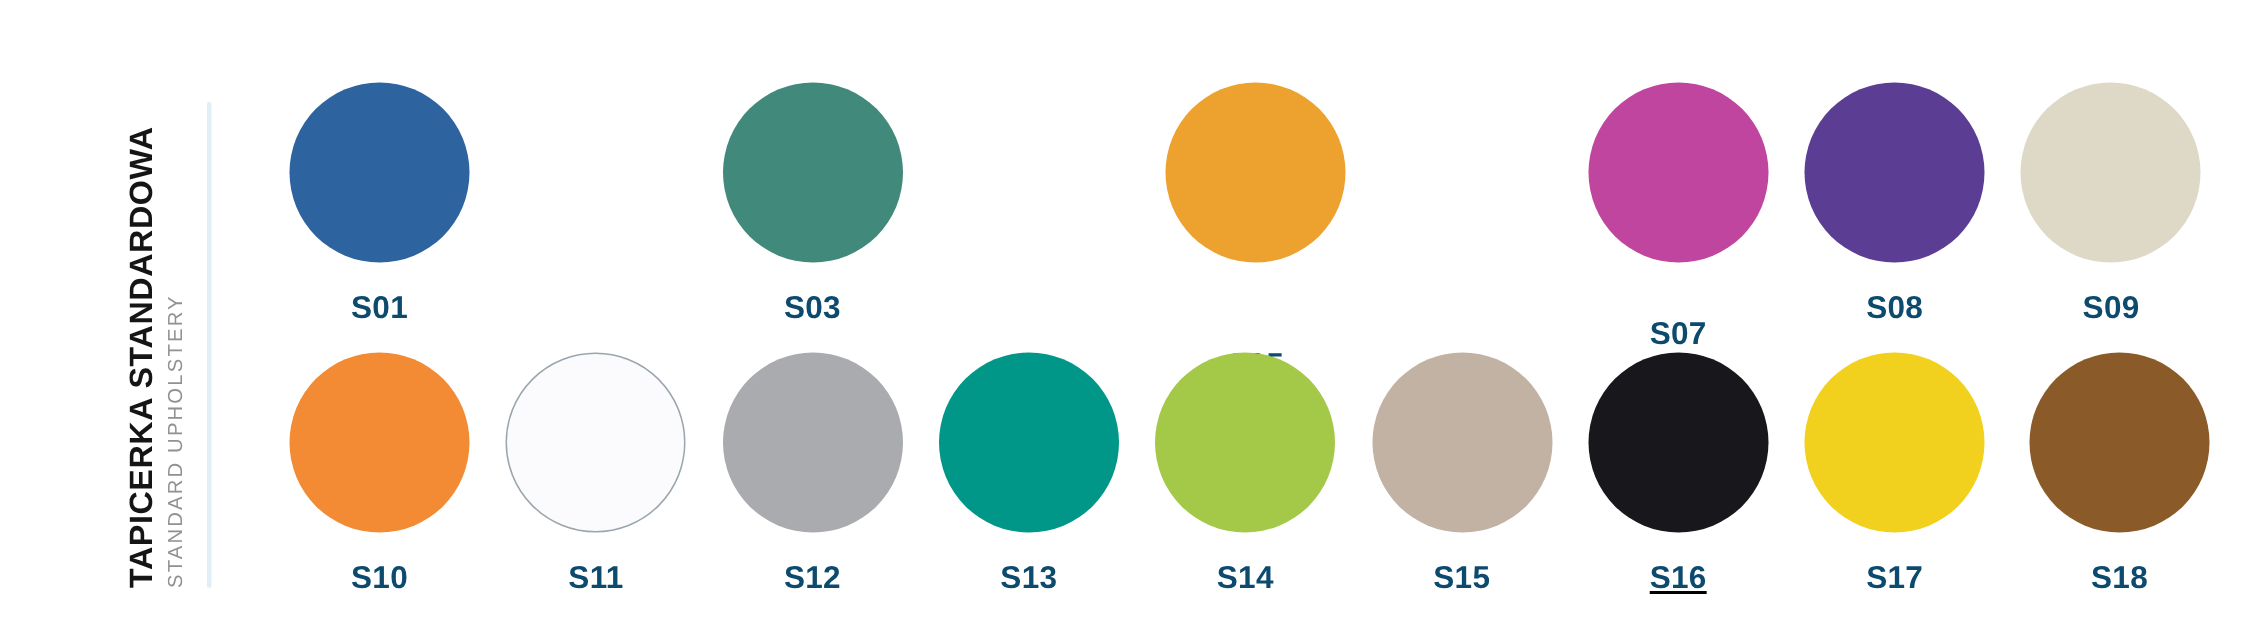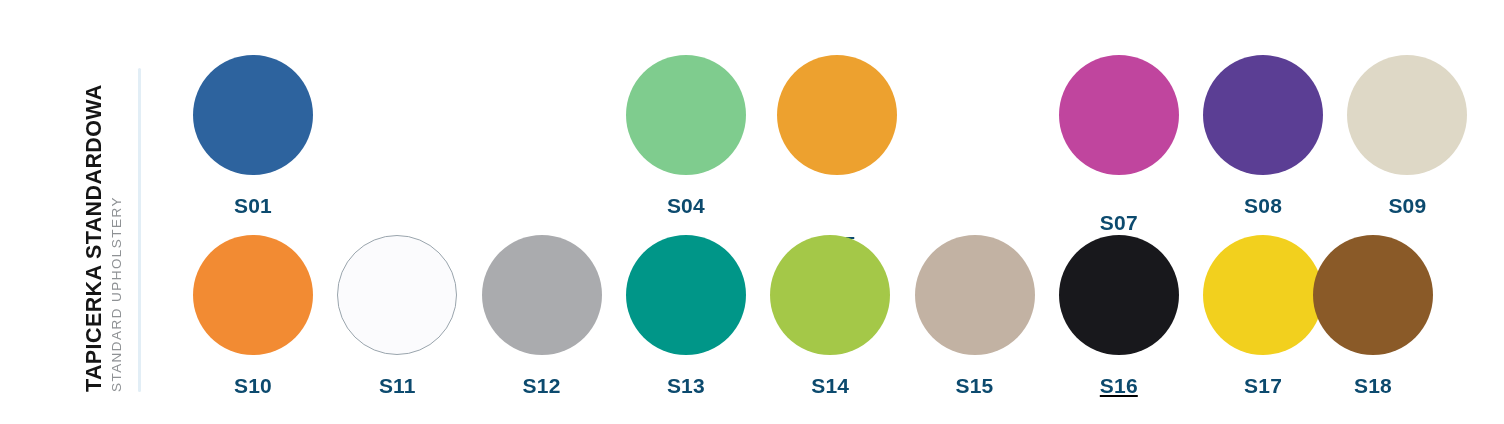--- a/index.html
+++ b/index.html
@@ -106,23 +106,23 @@
 </div>
 
 <div class="divider"></div>
 
 <div class="grid">
     <div class="row">
       <div class="swatch" style="left: 0px;">
         <div class="dot" style="background: rgb(45, 99, 158);"></div>
         <div class="swatch-label">S01</div>
       </div>
-      <div class="swatch" style="left: 432.9px;">
-        <div class="dot" style="background: rgb(127, 204, 142);"></div>
-        <div class="swatch-label">S04</div>
+      <div class="swatch" style="left: 288.6px;">
+        <div class="dot" style="background: rgb(65, 137, 122);"></div>
+        <div class="swatch-label">S03</div>
       </div>
       <div class="swatch" style="left: 584px; gap: 38px;">
         <div class="dot" style="background: rgb(237, 161, 47);"></div>
         <div class="swatch-label">S05</div>
       </div>
       <div class="swatch" style="left: 865.8px; gap: 17px;">
         <div class="dot" style="background: rgb(192, 69, 158);"></div>
         <div class="swatch-label">S07</div>
       </div>
       <div class="swatch" style="left: 1010.1px;">
@@ -160,18 +160,18 @@
         <div class="swatch-label">S15</div>
       </div>
       <div class="swatch" style="left: 865.8px; text-decoration: underline;">
         <div class="dot" style="background: rgb(24, 24, 28);"></div>
         <div class="swatch-label">S16</div>
       </div>
       <div class="swatch" style="left: 1010.1px;">
         <div class="dot" style="background: rgb(242, 208, 30);"></div>
         <div class="swatch-label">S17</div>
       </div>
-      <div class="swatch" style="left: 1120px; align-items: center;">
+      <div class="swatch" style="left: 1160px; align-items: center;">
         <div class="dot" style="background: rgb(138, 90, 40);"></div>
         <div class="swatch-label">S18</div>
       </div>
     </div>
   </div>
 
 </body></html>

